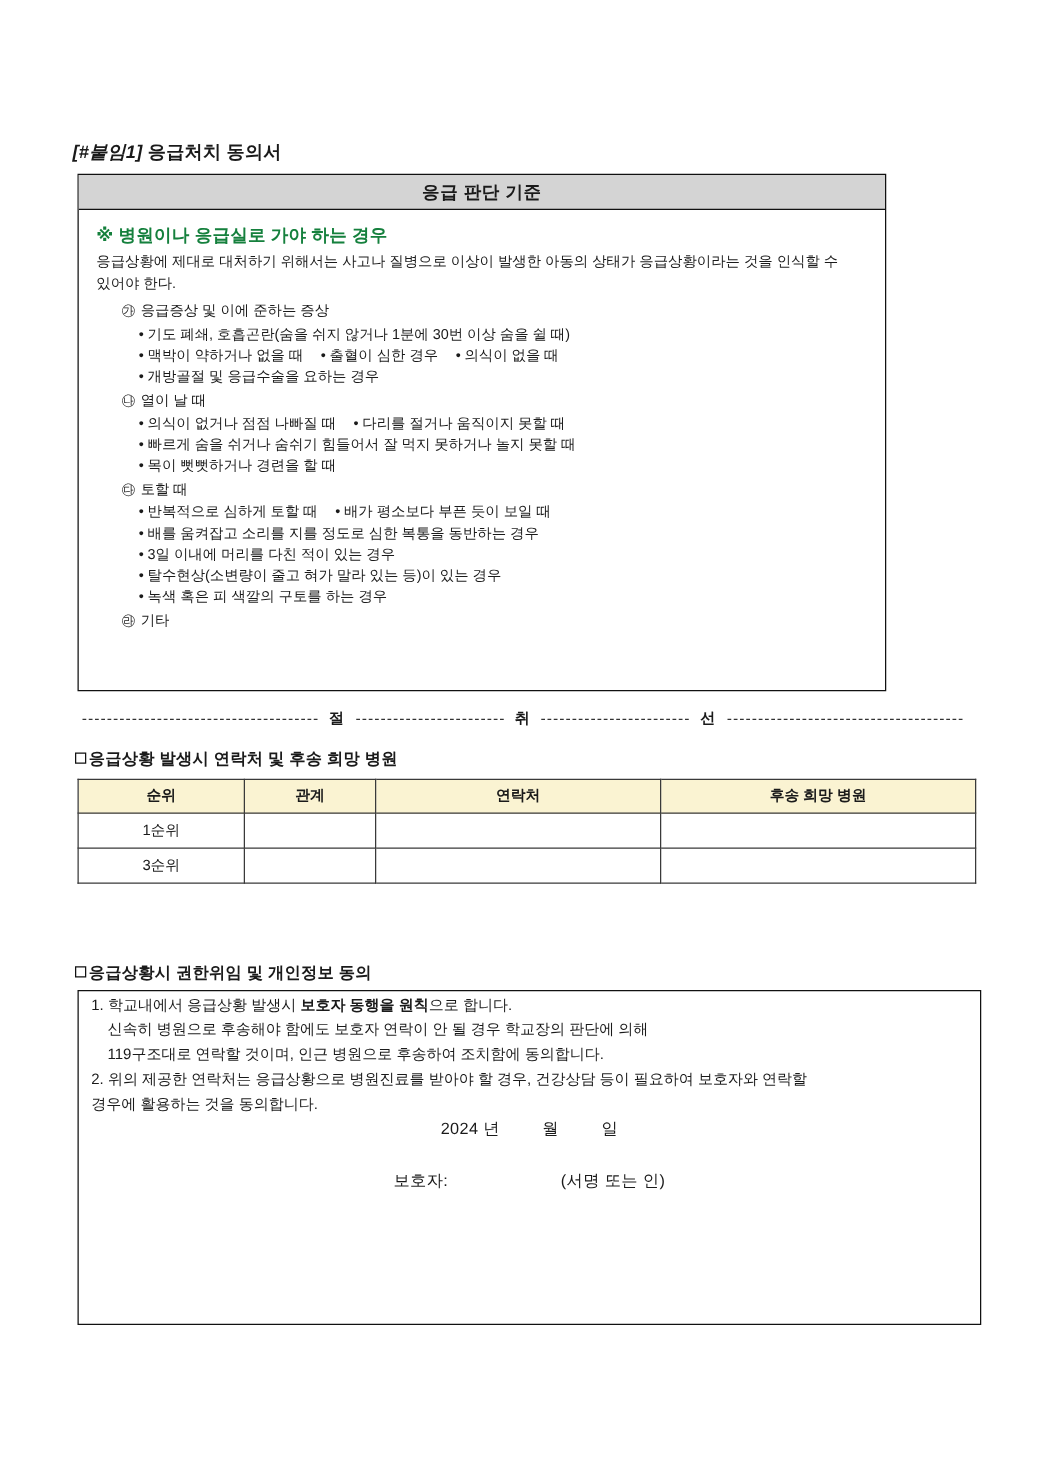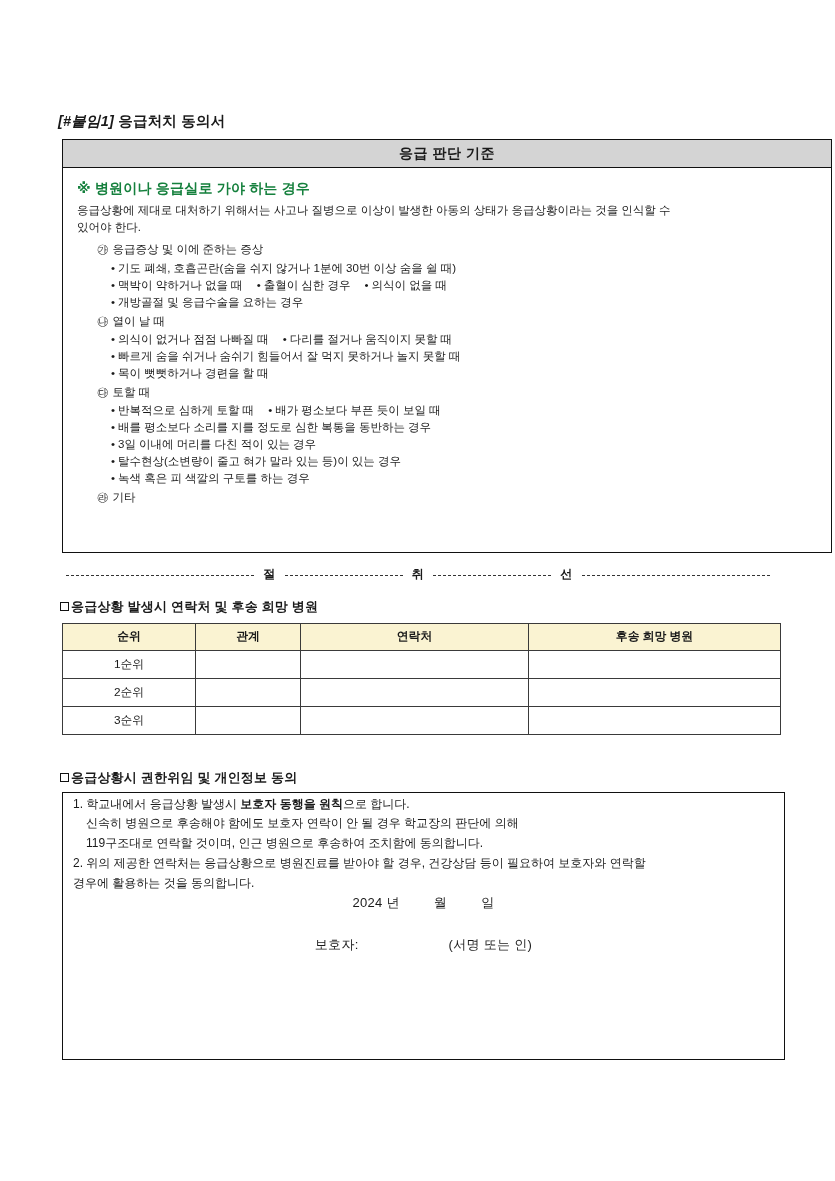--- a/index.html
+++ b/index.html
@@ -32,21 +32,21 @@
     letter-spacing: 0.2px;
     white-space: nowrap;
   }
   .attach-title .tag { font-style: italic; }
 
   
   .criteria-box {
     position: absolute;
     left: 62px;
     top: 139px;
-    width: 770px;
+    width: 647px;
     height: 414px;
     border: 1.6px solid #111111;
     box-sizing: border-box;
     background: #ffffff;
   }
   .criteria-header {
     height: 28px;
     background: #d4d4d4;
     border-bottom: 1.6px solid #111111;
     display: flex;
@@ -241,21 +241,21 @@
           <div class="bullet-line"><span class="b">•</span><span>목이 뻣뻣하거나 경련을 할 때</span></div>
         </div>
       </div>
 
       <div class="group">
         <div class="group-title">
           <span class="marker">㉰</span><span>토할 때</span>
         </div>
         <div class="bullets">
           <div class="bullet-line"><span class="b">•</span><span>반복적으로 심하게 토할 때</span><span class="gap"></span><span class="b">•</span><span>배가 평소보다 부픈 듯이 보일 때</span></div>
-          <div class="bullet-line"><span class="b">•</span><span>배를 평소보다 소리를 지를 정도로 심한 복통을 동반하는 경우</span></div>
+          <div class="bullet-line"><span class="b">•</span><span>배를 움켜잡고 소리를 지를 정도로 심한 복통을 동반하는 경우</span></div>
           <div class="bullet-line"><span class="b">•</span><span>3일 이내에 머리를 다친 적이 있는 경우</span></div>
           <div class="bullet-line"><span class="b">•</span><span>탈수현상(소변량이 줄고 혀가 말라 있는 등)이 있는 경우</span></div>
           <div class="bullet-line"><span class="b">•</span><span>녹색 혹은 피 색깔의 구토를 하는 경우</span></div>
         </div>
       </div>
 
       <div class="group">
         <div class="group-title">
           <span class="marker">㉱</span><span>기타</span>
         </div>
@@ -293,26 +293,20 @@
       </tr>
     </thead>
     <tbody>
       <tr>
         <td class="rank-cell">1순위</td>
         <td></td>
         <td></td>
         <td></td>
       </tr>
       <tr>
-        <td class="rank-cell">2순위</td>
-        <td></td>
-        <td></td>
-        <td></td>
-      </tr>
-      <tr>
         <td class="rank-cell">3순위</td>
         <td></td>
         <td></td>
         <td></td>
       </tr>
     </tbody>
   </table>
 
   <div class="section-label" id="label-consent">
     <span class="box-glyph"></span><span>응급상황시 권한위임 및 개인정보 동의</span>

